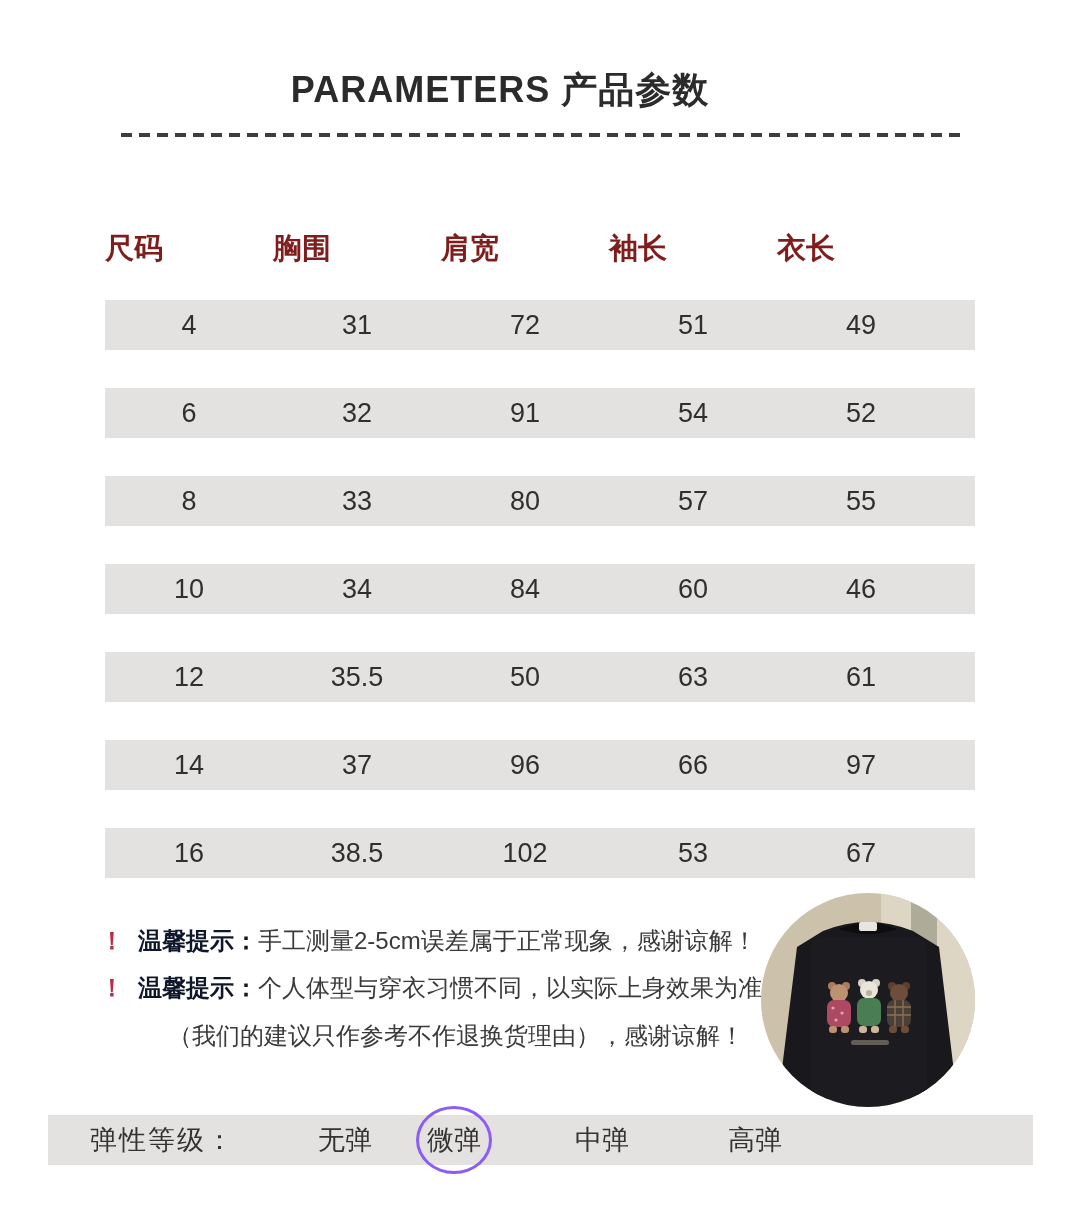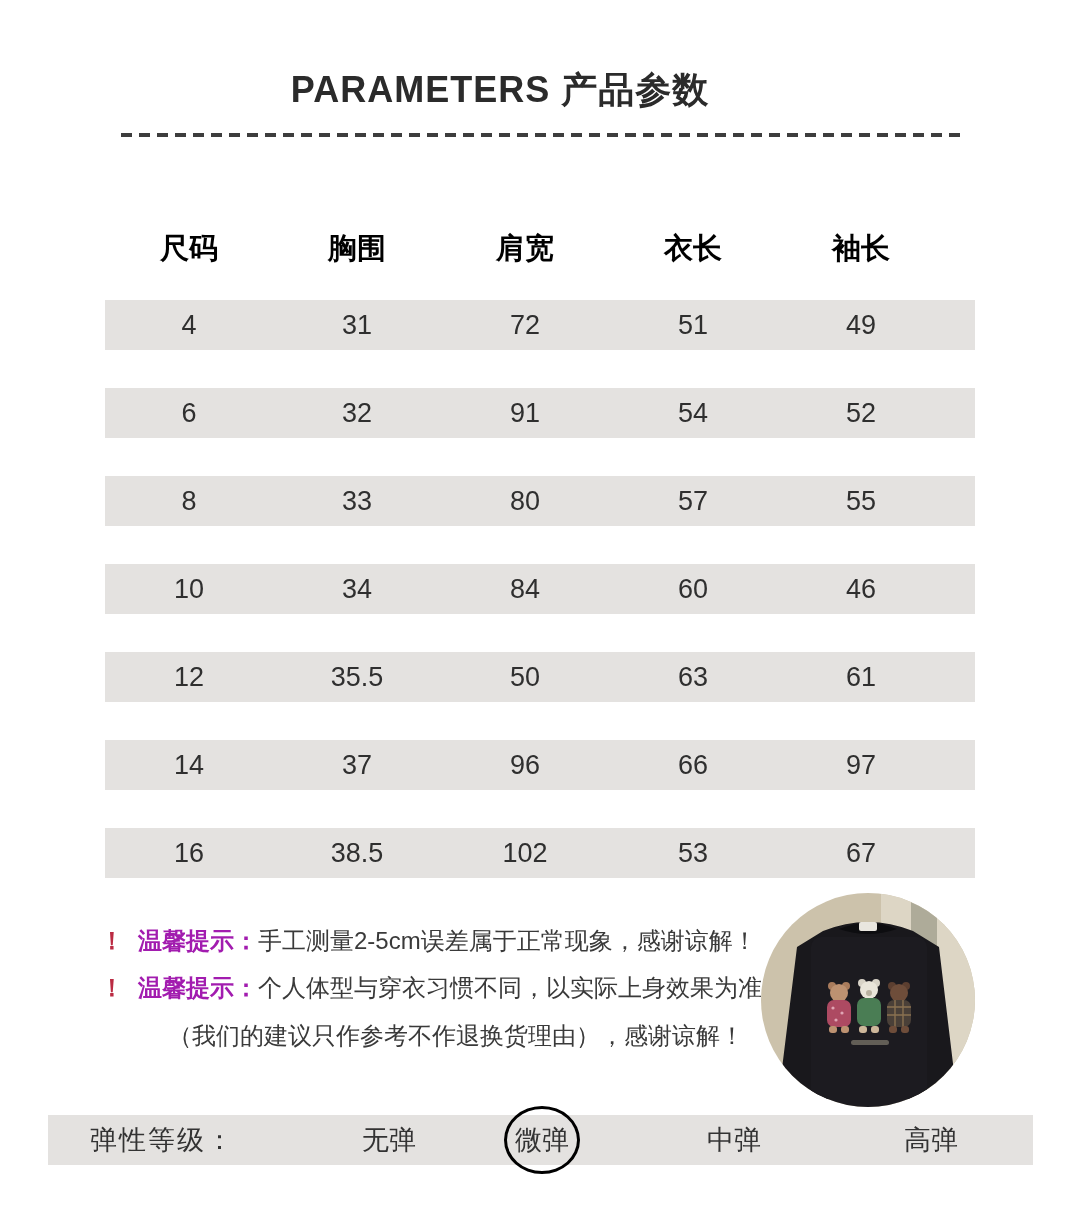--- a/index.html
+++ b/index.html
@@ -17,74 +17,74 @@
   }
   .dashed-rule{
     top:133px;left:121px;width:839px;height:4px;
     background:repeating-linear-gradient(90deg,#3d3d3d 0 11px,transparent 11px 18px);
   }
 
   
   .thead{
     top:229px;left:105px;width:840px;height:40px;
     display:grid;grid-template-columns:repeat(5,1fr);
-    align-items:center;text-align:center;
-    font-size:29px;font-weight:600;color:#000000;
+    align-items:center;text-align:left;
+    font-size:29px;font-weight:600;color:#7f1d1d;
   }
   .trow{
     left:105px;width:870px;height:50px;background:#e4e2e0;
   }
   .row-grid{
     width:840px;height:100%;
     display:grid;grid-template-columns:repeat(5,1fr);
     align-items:center;text-align:center;
     font-size:27px;color:#2f2f2f;
   }
 
   
   .note{
     left:100px;width:660px;font-size:24px;color:#3a3a3a;line-height:30px;
     white-space:nowrap;
   }
   .note .warn{color:#bb2b43;font-weight:700;margin-right:14px;}
-  .note .nlabel{font-weight:600;color:#a21caf;}
+  .note .nlabel{font-weight:600;color:#0f172a;}
   .note.indent{left:168px;}
 
   
   .photo-wrap{
     top:893px;left:761px;width:214px;height:214px;border-radius:50%;
     overflow:hidden;
   }
 
   
   .elastic-bar{
     top:1115px;left:48px;width:985px;height:50px;background:#e4e2e0;
     display:flex;align-items:center;padding-left:42px;box-sizing:border-box;
-    font-size:27px;color:#333;overflow:visible;gap:44px;
+    font-size:27px;color:#333;overflow:visible;
   }
   .elabel{margin-right:36px;letter-spacing:2px;}
   .eopt{margin-right:52px;margin-left:47px;}
   .eopt.circled{
-    border:3px solid #000000;border-radius:50%;
+    border:3px solid #8b5cf6;border-radius:50%;
     padding:13px 8px;margin:-13px 36px -13px -8px;text-align:center;
   }
 </style>
 </head>
 <body>
 
 <div class="abs page-title">PARAMETERS 产品参数</div>
 <div class="abs dashed-rule"></div>
 
 <div>
   <div class="abs thead">
     <span>尺码</span>
     <span>胸围</span>
     <span>肩宽</span>
+    <span>袖长</span>
     <span>衣长</span>
-    <span>袖长</span>
   </div>
 
   <div class="abs trow" style="top:300px">
     <div class="row-grid">
       <span>4</span>
       <span>31</span>
       <span>72</span>
       <span>51</span>
       <span>49</span>
     </div>

